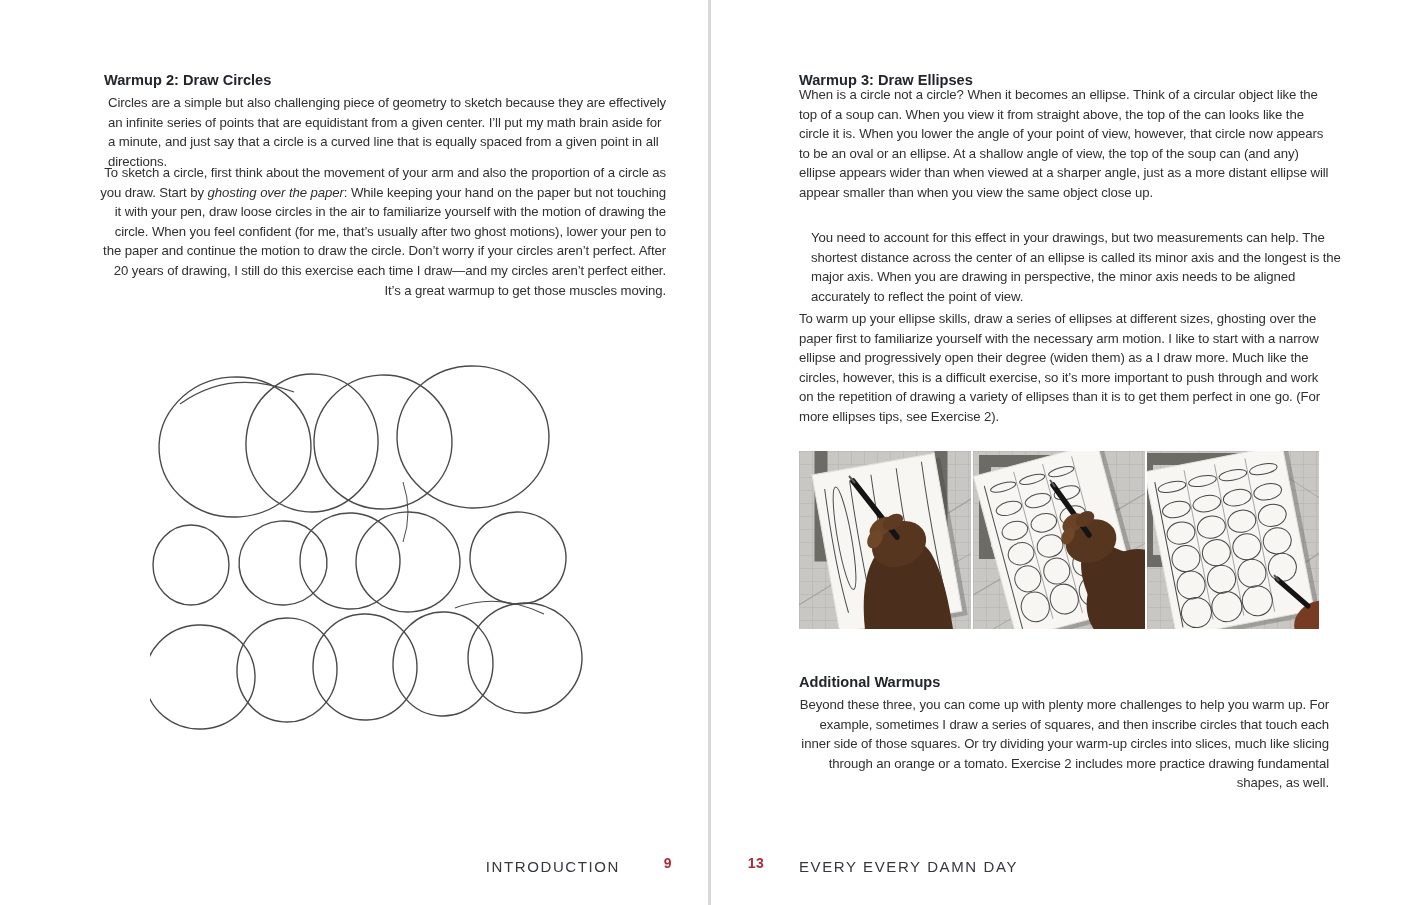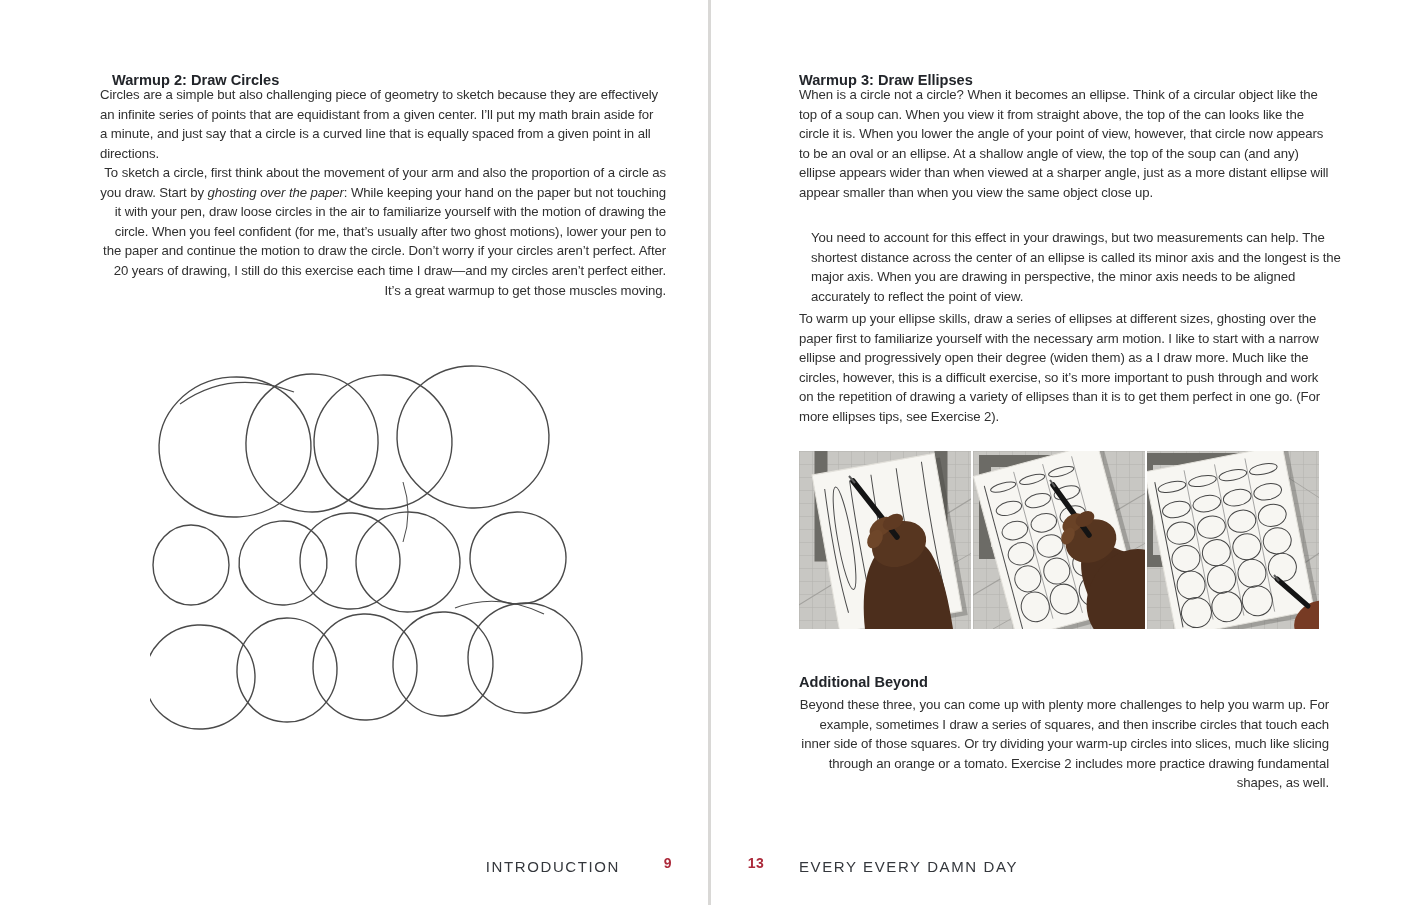--- a/index.html
+++ b/index.html
@@ -9,21 +9,21 @@
   }
   .abs{position:absolute;}
   .heading{font-weight:bold;font-size:14.6px;color:#22252a;letter-spacing:0;}
   .body-text{font-size:13.2px;line-height:19.6px;letter-spacing:-0.1px;color:#303030;}
   .it{font-style:italic;}
   .gutter{position:absolute;left:708px;top:0;width:3px;height:905px;background:#d9d8d6;}
   .footer-label{font-size:15px;letter-spacing:1.6px;color:#34373c;}
   .page-num{font-size:14px;font-weight:bold;color:#ac2a3b;letter-spacing:0.5px;}
   .photo-strip{display:flex;gap:2px;background:#ffffff;}
   
-  #lp-h   {left:112px;top:60px;width:562px;}
+  #lp-h   {left:104px;top:60px;width:562px;}
   #lp-p1  {left:100px;top:85px;width:562px;}
   #lp-p2  {left:100px;top:163px;width:566px;text-align:right;}
   #lp-fig {left:150px;top:362px;width:470px;height:380px;}
   #rp-h   {left:799px;top:60px;width:530px;}
   #rp-p1  {left:799px;top:85px;width:530px;}
   #rp-p2  {left:799px;top:216px;width:530px;}
   #rp-p3  {left:799px;top:309px;width:530px;}
   #rp-photo{left:799px;top:451px;width:520px;height:178px;}
   #rp-h2  {left:799px;top:662px;width:530px;}
   #rp-p4  {left:799px;top:695px;width:530px;text-align:right;}
@@ -34,21 +34,21 @@
 </style>
 </head>
 <body>
 
 <div id="root">
 
   <div class="gutter"></div>
 
   <h2 id="lp-h" class="abs heading">Warmup 2: Draw Circles</h2>
 
-  <p id="lp-p1" class="abs body-text" style="margin:0">Circles are a simple but also challenging piece of geometry to sketch because they are effectively an infinite series of points that are equidistant from a given center. I’ll put my math brain aside for a minute, and just say that a circle is a curved line that is equally spaced from a given point in all directions.</p>
+  <p id="lp-p1" class="abs body-text" style="margin:8px">Circles are a simple but also challenging piece of geometry to sketch because they are effectively an infinite series of points that are equidistant from a given center. I’ll put my math brain aside for a minute, and just say that a circle is a curved line that is equally spaced from a given point in all directions.</p>
 
   <p id="lp-p2" class="abs body-text" style="margin:0"><span>To sketch a circle, first think about the movement of your arm and also the proportion of a circle as you draw. Start by </span><span class="it">ghosting over the paper</span><span>: While keeping your hand on the paper but not touching it with your pen, draw loose circles in the air to familiarize yourself with the motion of drawing the circle. When you feel confident (for me, that’s usually after two ghost motions), lower your pen to the paper and continue the motion to draw the circle. Don’t worry if your circles aren’t perfect. After 20 years of drawing, I still do this exercise each time I draw—and my circles aren’t perfect either. It’s a great warmup to get those muscles moving.</span></p>
 
   <svg id="lp-fig" class="abs" viewBox="0 0 470 380">
     <g fill="none" stroke="#3a3a3a" stroke-width="1.4" opacity="0.92">
 
       <ellipse cx="85" cy="85" rx="76" ry="70" transform="rotate(-4 85 85)"></ellipse>
       <ellipse cx="162" cy="81" rx="66" ry="69" transform="rotate(6 162 81)"></ellipse>
       <ellipse cx="233" cy="80" rx="69" ry="67" transform="rotate(-3 233 80)"></ellipse>
       <ellipse cx="323" cy="75" rx="76" ry="71" transform="rotate(4 323 75)"></ellipse>
@@ -206,21 +206,21 @@
             <ellipse cx="-15" cy="66" rx="15" ry="15"></ellipse>
             <ellipse cx="16" cy="66" rx="15" ry="15"></ellipse>
         </g>
       </g>
       <ellipse cx="170" cy="170" rx="24" ry="19" transform="rotate(-30 170 170)" fill="#773b24"></ellipse>
       <line x1="130" y1="128" x2="161" y2="155" stroke="#141414" stroke-width="5" stroke-linecap="round"></line>
       <line x1="127" y1="124" x2="132" y2="130" stroke="#5a5a5a" stroke-width="2"></line>
     </svg>
   </div>
 
-  <h2 id="rp-h2" class="abs heading">Additional Beyond</h2>
+  <h2 id="rp-h2" class="abs heading">Additional Warmups</h2>
 
   <p id="rp-p4" class="abs body-text" style="margin:0">Beyond these three, you can come up with plenty more challenges to help you warm up. For example, sometimes I draw a series of squares, and then inscribe circles that touch each inner side of those squares. Or try dividing your warm-up circles into slices, much like slicing through an orange or a tomato. Exercise 2 includes more practice drawing fundamental shapes, as well.</p>
 
   <div id="f-left-label" class="abs footer-label">INTRODUCTION</div>
   <div id="f-left-num" class="abs page-num">9</div>
   <div id="f-right-num" class="abs page-num">13</div>
   <div id="f-right-label" class="abs footer-label">EVERY EVERY DAMN DAY</div>
 
 </div>
 

